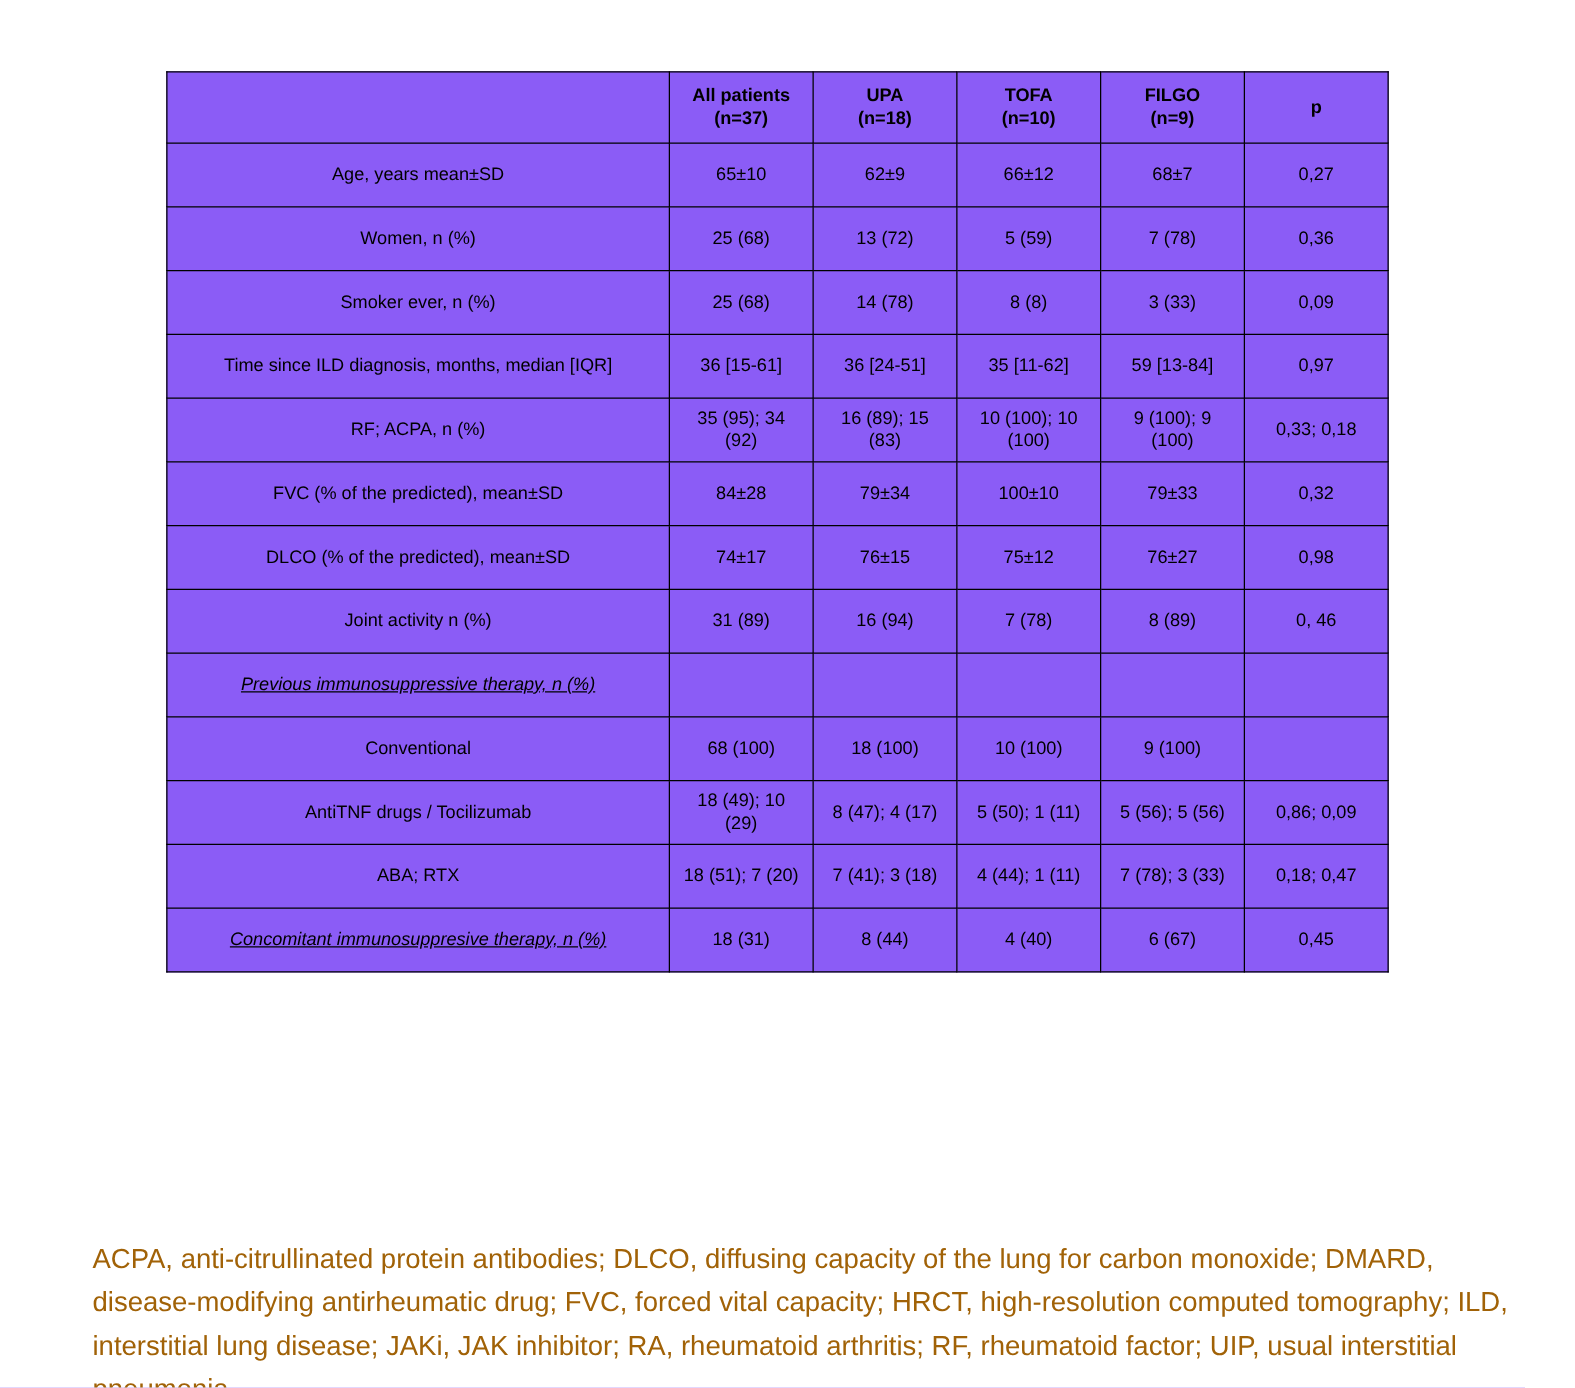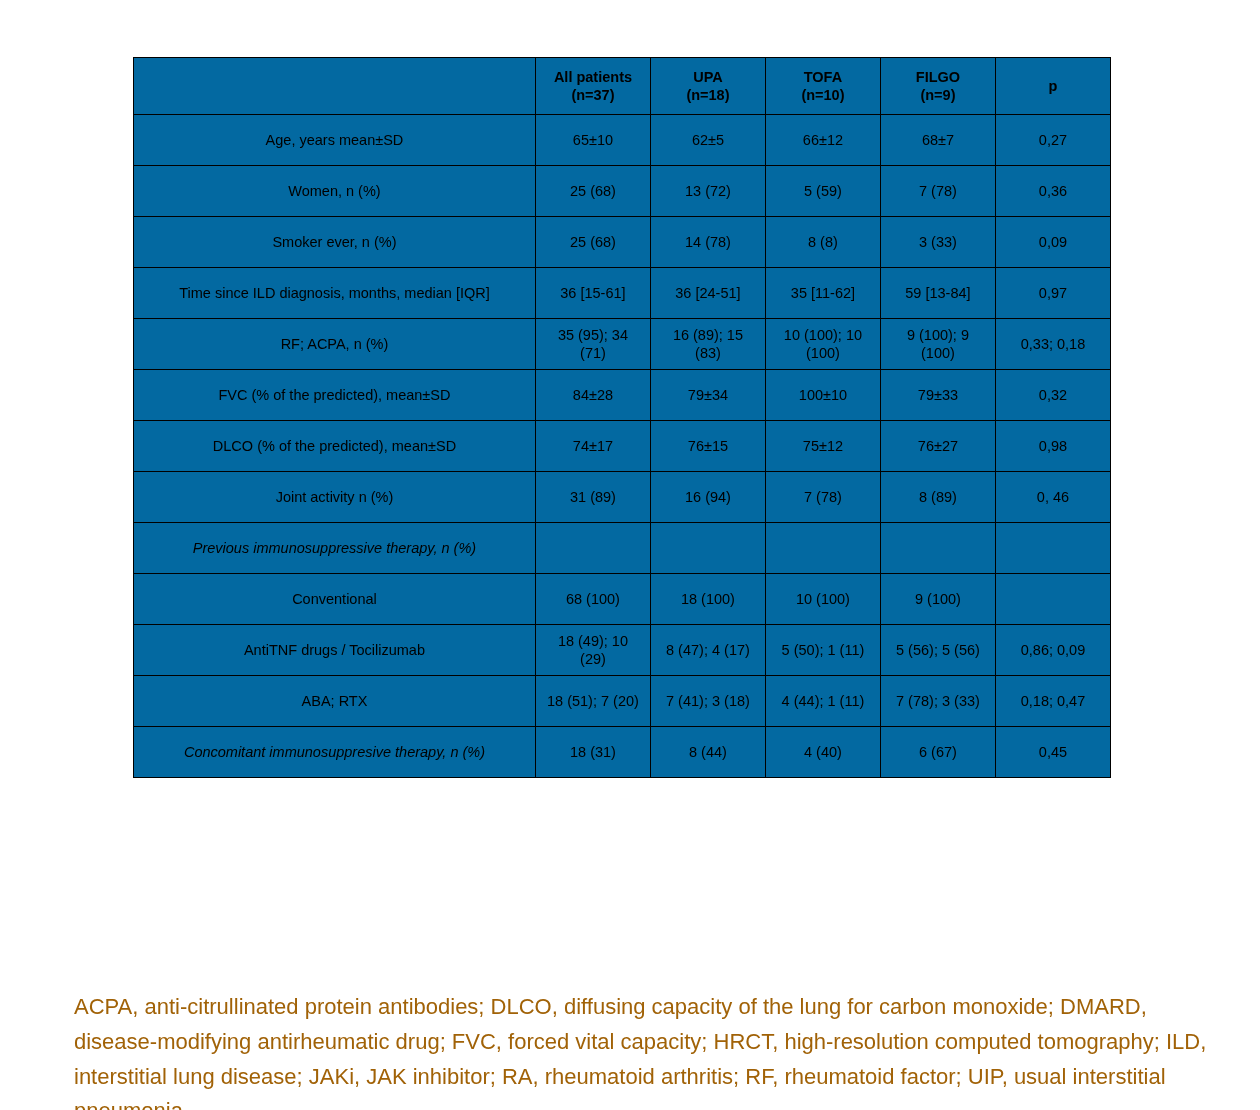--- a/index.html
+++ b/index.html
@@ -24,21 +24,21 @@
   .table-wrap {
     position: absolute;
     left: 133px;
     top: 57px;
     width: 978px;
   }
   table.data {
     border-collapse: collapse;
     width: 978px;
     table-layout: fixed;
-    background: #0369a1;
+    background: #8b5cf6;
   }
   table.data td, table.data th {
     border: 1.5px solid #000;
     font-size: 14.5px;
     padding: 6px 8px;
     vertical-align: middle;
     font-weight: normal;
     line-height: 1.25;
   }
   table.data thead th {
@@ -51,21 +51,21 @@
   col.c-num   { width: 103px; }
   col.c-p     { width: 103px; }
 
   td.label {
     text-align: center;
     height: 38px;
   }
   td.num {
     text-align: center;
   }
-  .italic { font-style: italic; }
+  .italic { font-style: italic; text-decoration: underline; }
   .indent { padding-left: 52px; }
   .empty { }
   thead th .hdr-line { display: block; }
 
   .footnote {
     position: absolute;
     left: 74px;
     top: 990px;
     width: 1145px;
     font-size: 22px;
@@ -111,21 +111,21 @@
           <th>
             <span class="hdr-line">p</span>
           </th>
         </tr>
       </thead>
       <tbody>
 
         <tr>
           <td class="label">Age, years mean±SD</td>
           <td class="num">65±10</td>
-          <td class="num">62±5</td>
+          <td class="num">62±9</td>
           <td class="num">66±12</td>
           <td class="num">68±7</td>
           <td class="num">0,27</td>
         </tr>
 
         <tr>
           <td class="label">Women, n (%)</td>
           <td class="num">25 (68)</td>
           <td class="num">13 (72)</td>
           <td class="num">5 (59)</td>
@@ -146,21 +146,21 @@
           <td class="label">Time since ILD diagnosis, months, median [IQR]</td>
           <td class="num">36 [15-61]</td>
           <td class="num">36 [24-51]</td>
           <td class="num">35 [11-62]</td>
           <td class="num">59 [13-84]</td>
           <td class="num">0,97</td>
         </tr>
 
         <tr>
           <td class="label">RF; ACPA, n (%)</td>
-          <td class="num">35 (95); 34 (71)</td>
+          <td class="num">35 (95); 34 (92)</td>
           <td class="num">16 (89); 15 (83)</td>
           <td class="num">10 (100); 10 (100)</td>
           <td class="num">9 (100); 9 (100)</td>
           <td class="num">0,33; 0,18</td>
         </tr>
 
         <tr>
           <td class="label">FVC (% of the predicted), mean±SD</td>
           <td class="num">84±28</td>
           <td class="num">79±34</td>

